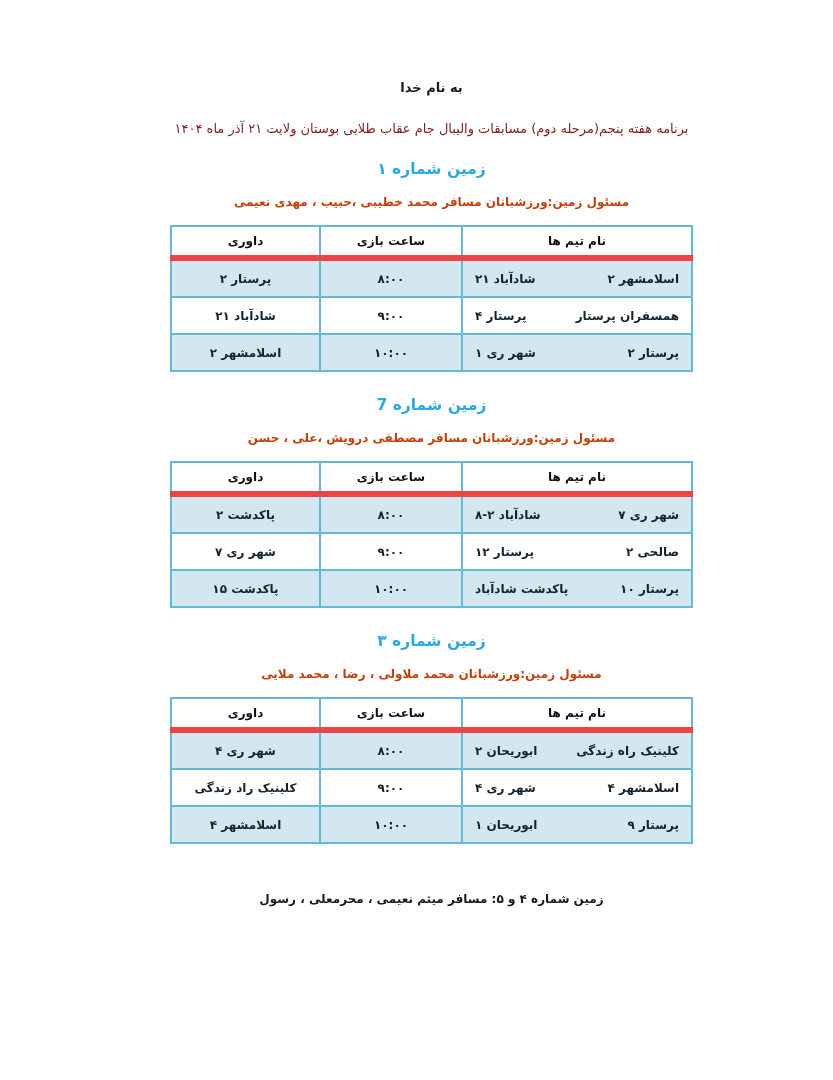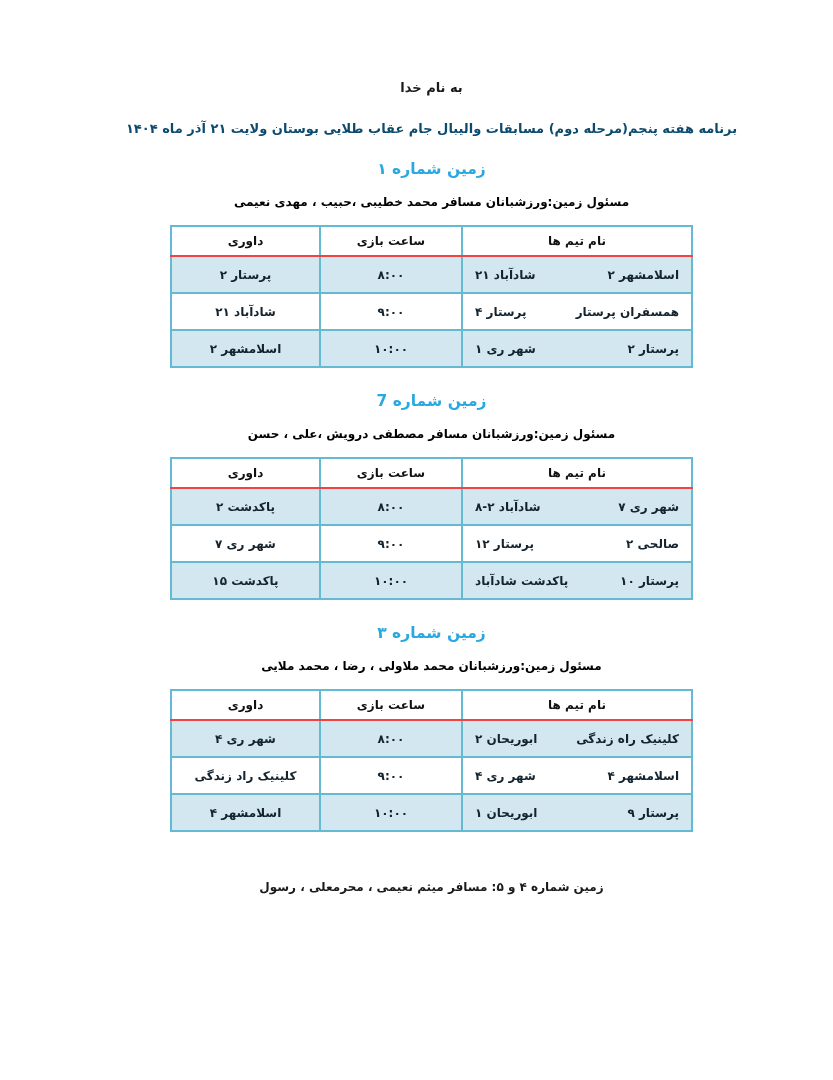--- a/index.html
+++ b/index.html
@@ -24,58 +24,58 @@
   }
   .bismillah {
     margin: 0;
     font-size: 13px;
     font-weight: bold;
     color: #1a1a1a;
   }
   .main-title {
     margin: 26px 0 0;
     font-size: 13px;
-    font-weight: bold;
-    color: #0c4a6e;
+    font-weight: normal;
+    color: #7f1d1d;
     white-space: nowrap;
   }
   .section { margin: 12px; }
   .section + .section { margin-top: 18px; }
   .field-heading {
     margin: 24px 0 0;
     font-size: 15.5px;
     font-weight: bold;
     color: #2aa9e0;
   }
   .supervisor {
     margin: 17px 0 0;
     font-size: 12px;
     font-weight: bold;
-    color: #000000;
+    color: #c2410c;
   }
   table.schedule {
     width: 519px;
     margin: 16px auto 0;
     border-collapse: collapse;
     direction: rtl;
     table-layout: fixed;
   }
   .schedule th, .schedule td {
     border: 2px solid #64bad2;
     font-size: 12px;
     font-weight: bold;
     color: #14232e;
     text-align: center;
     vertical-align: middle;
     padding: 0;
     background: #ffffff;
   }
   .schedule thead th {
     height: 28px;
-    border-bottom: 2px solid #ef4444;
+    border-bottom: 6px solid #ef4444;
     color: #111111;
   }
   .schedule tbody td { height: 35px; }
   .schedule tbody tr.shaded td { background: #d3e7f0; }
   .col-teams { width: 228px; }
   .col-time  { width: 140px; }
   .col-ref   { width: 147px; }
   .teams {
     display: flex;
     justify-content: space-between;

